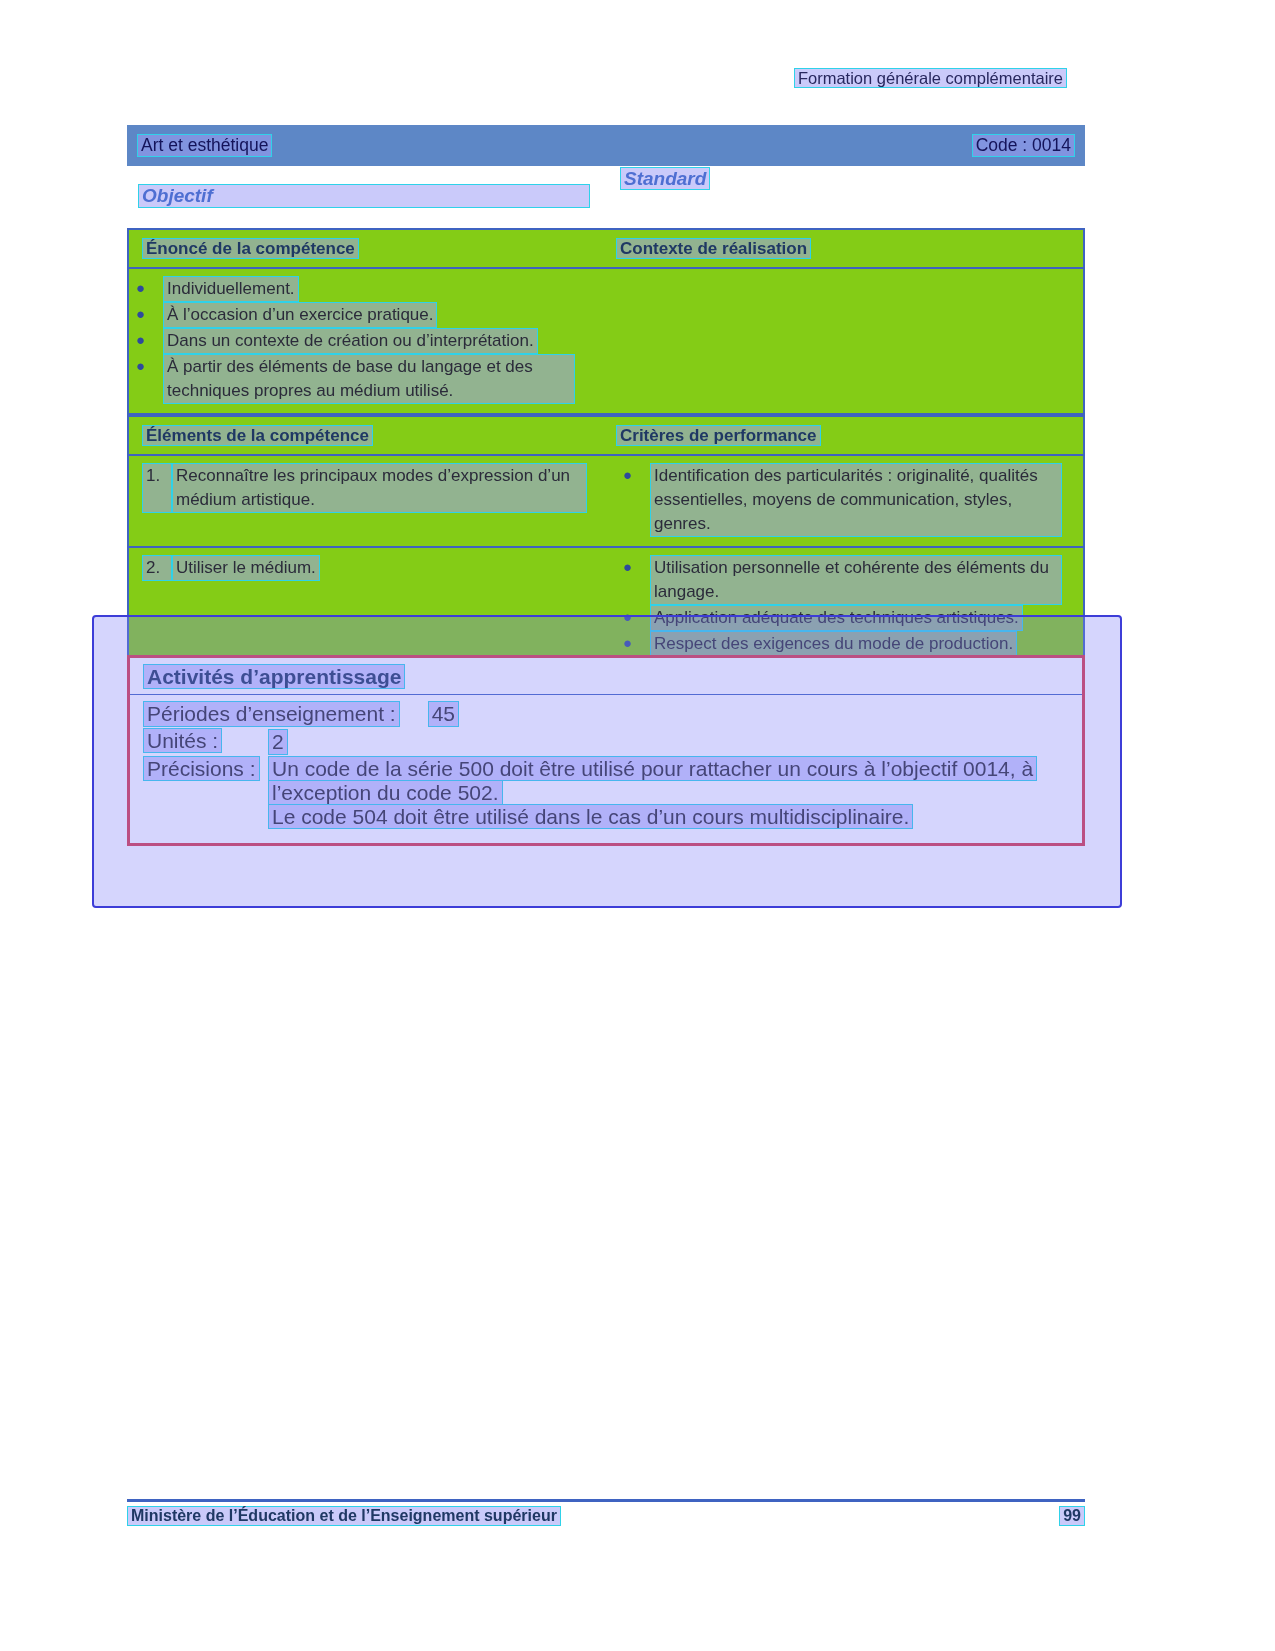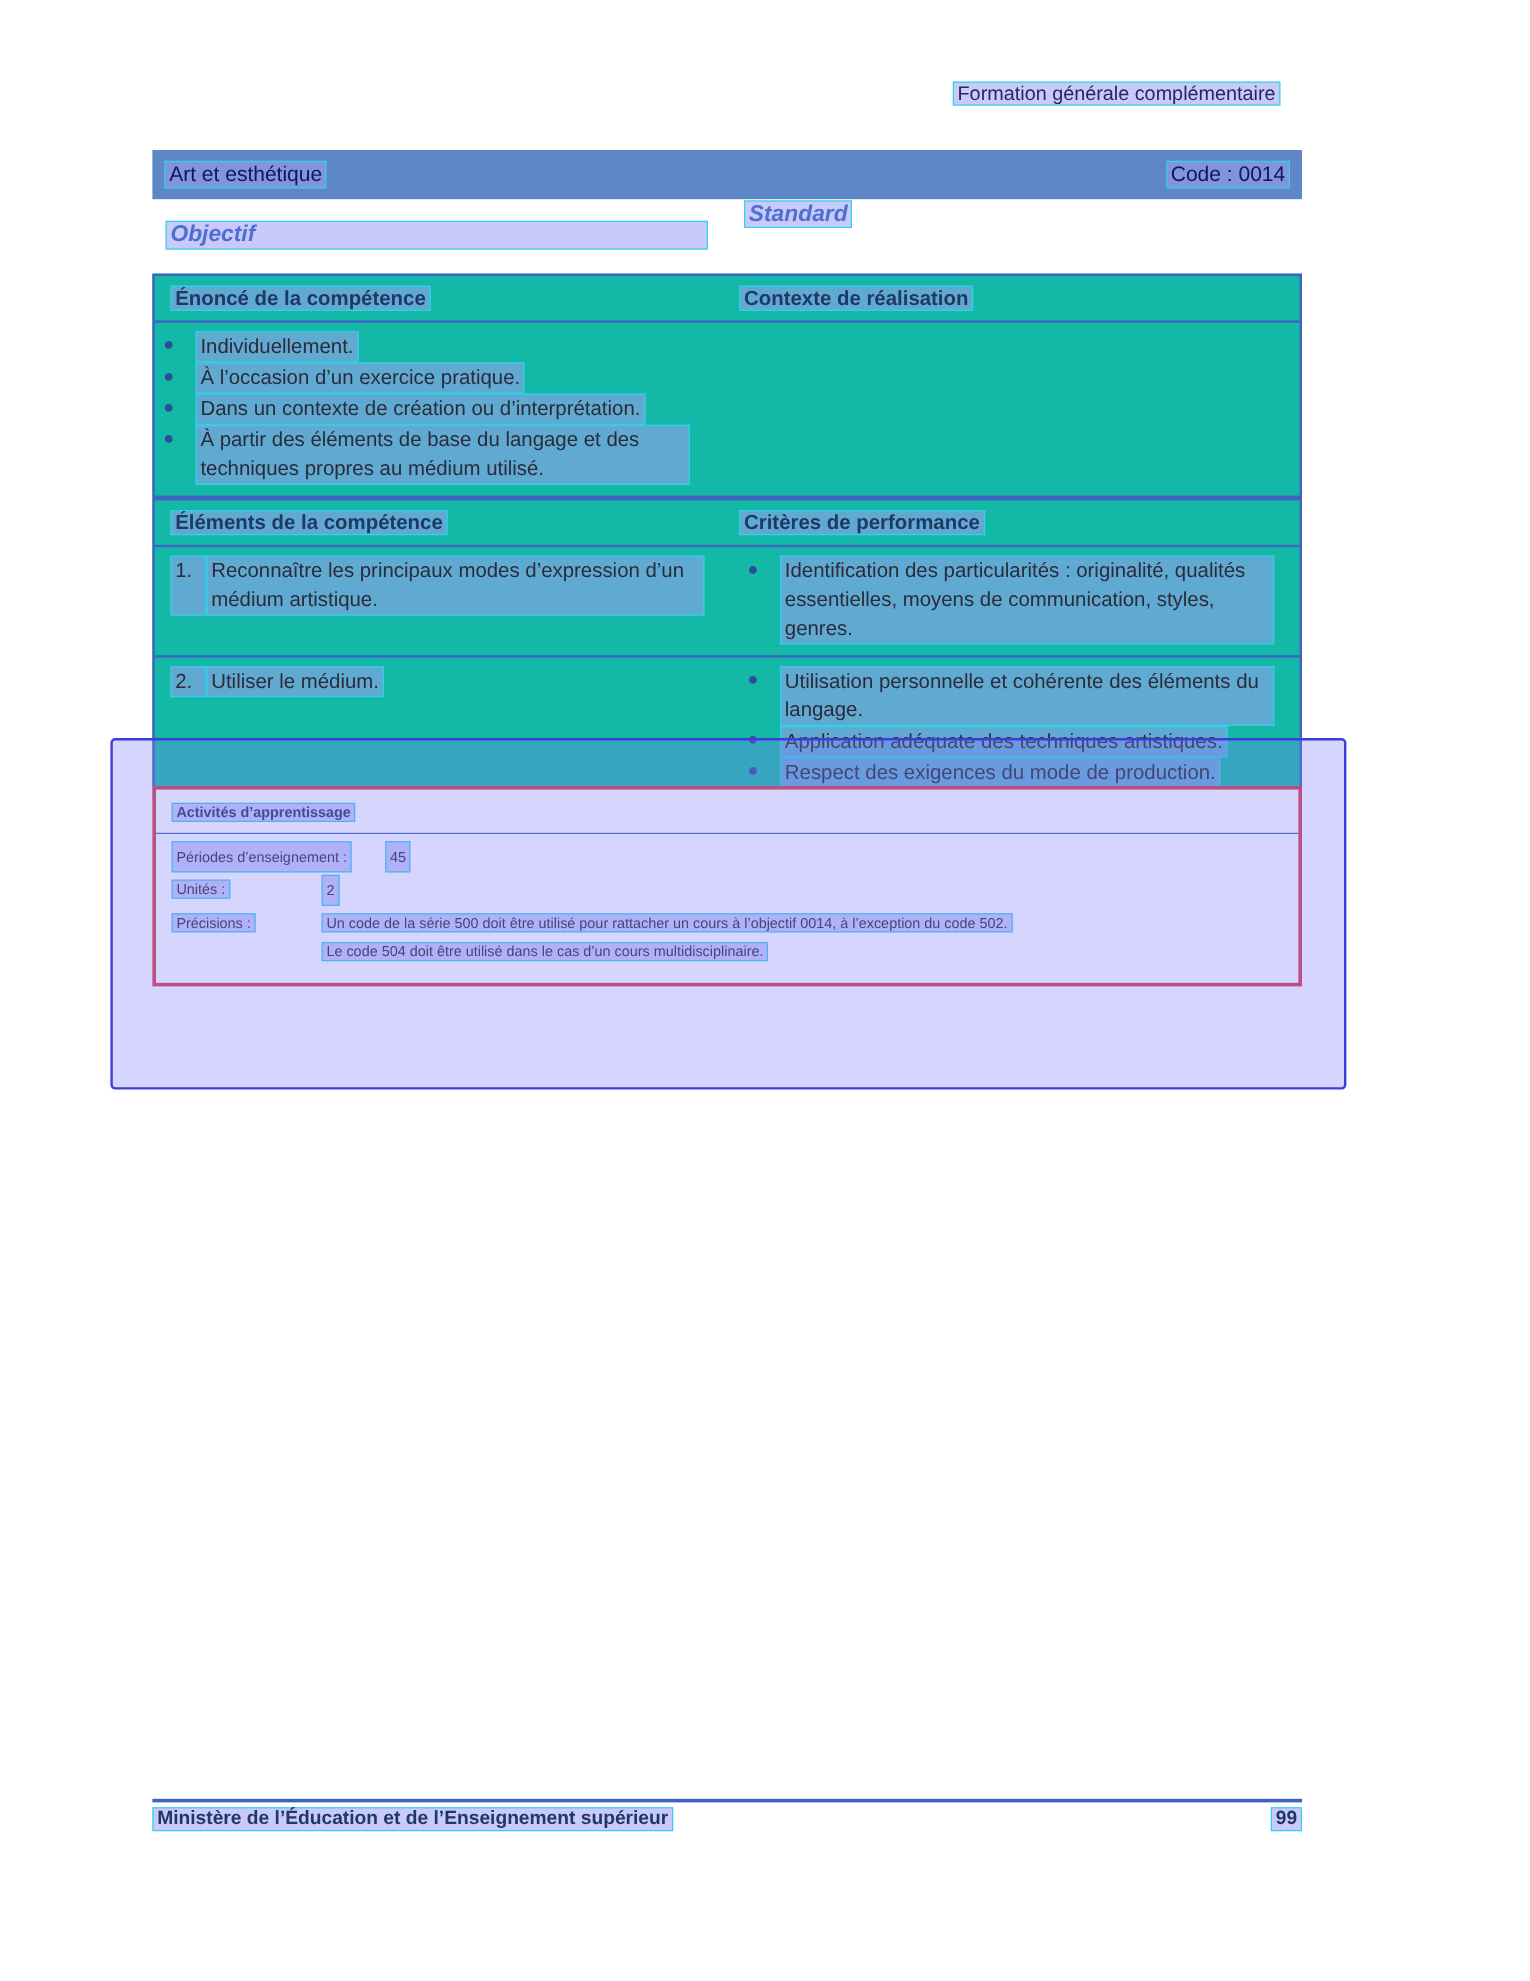--- a/index.html
+++ b/index.html
@@ -27,21 +27,21 @@
   .obj-label {
     position:absolute; left:138px; top:184px; font-size:19px; font-weight:bold; font-style:italic;
     color:#4e6fd2;
   }
   .obj-label .wide { display:inline-block; width:452px; }
   .std-label {
     position:absolute; left:620px; top:168px; font-size:19px; font-weight:bold; font-style:italic;
     color:#4e6fd2;
   }
   .tbl {
-    position:absolute; left:127px; width:958px; background:#14b8a6;
+    position:absolute; left:127px; width:958px; background:#84cc16;
     border:2.5px solid #3f63c1; font-size:17px; line-height:24px;
   }
   .tbl-1 { top:228px; }
   .tbl-2 { top:415px; }
   .tbl-head {
     display:flex; font-weight:bold; color:#1f3864;
     padding:7px 0 6px 0; border-bottom:2px solid #3f63c1;
   }
   .tbl-row { display:flex; padding:7px 0 9px 0; }
   .tbl-row.sep { border-bottom:2px solid #3f63c1; }
@@ -54,21 +54,21 @@
   .bullet .dot { width:34px; flex:none; padding-left:7px; color:#2e4a9c; font-size:15px; }
   .bullet .btxt { max-width:412px; }
   .overlay-box {
     position:absolute; left:92px; top:615px; width:1030px; height:293px;
     background:rgba(125,125,248,0.32); border:2px solid #3d3dd8; border-radius:4px;
     z-index:5; pointer-events:none;
   }
   .activities {
     position:absolute; left:127px; top:655px; width:958px;
     border:3px solid #d93a4a; background:#fff;
-    font-size:12px; line-height:24px; z-index:1;
+    font-size:21px; line-height:24px; z-index:1;
   }
   .act-title {
     padding:7px 0 5px 13px; font-weight:bold; color:#1f3864;
     border-bottom:1.5px solid #3f63c1;
   }
   .act-body { padding:6px 23px 12px 13px; }
   .act-row { display:flex; margin-bottom:2px; }
   .act-row .lbl { flex:none; min-width:125px; margin-right:0; }
   .act-row .lbl.long { min-width:0; margin-right:28px; }
   .act-row .val { margin-left:0; }

